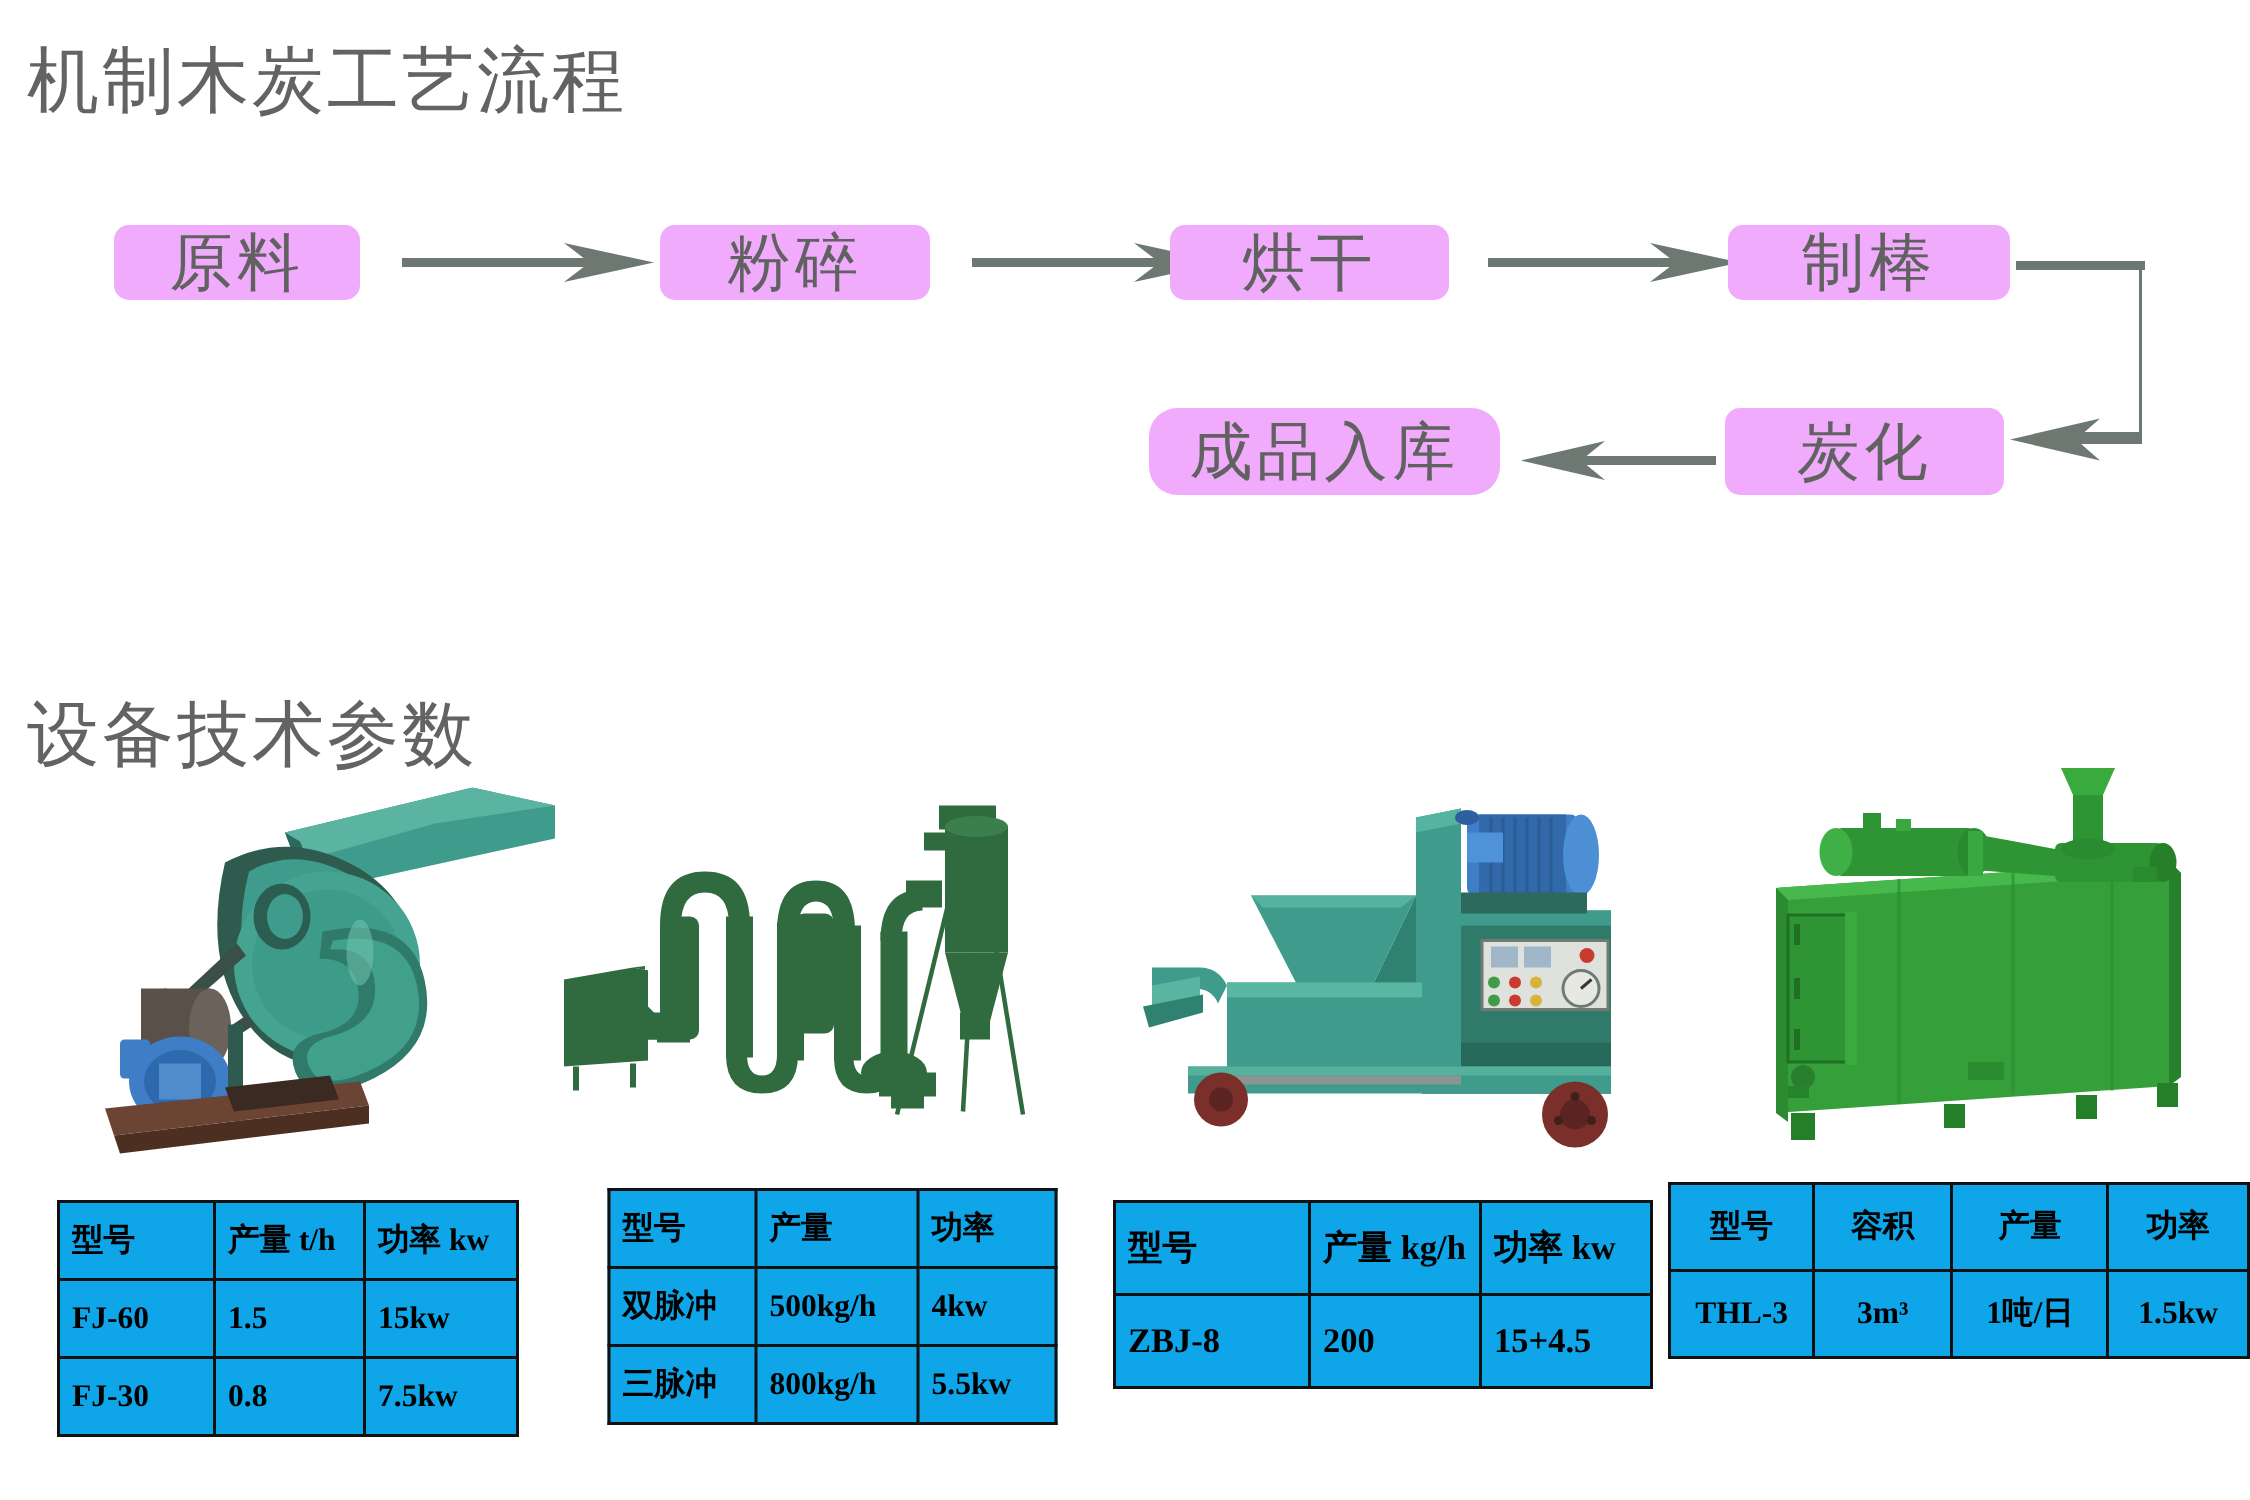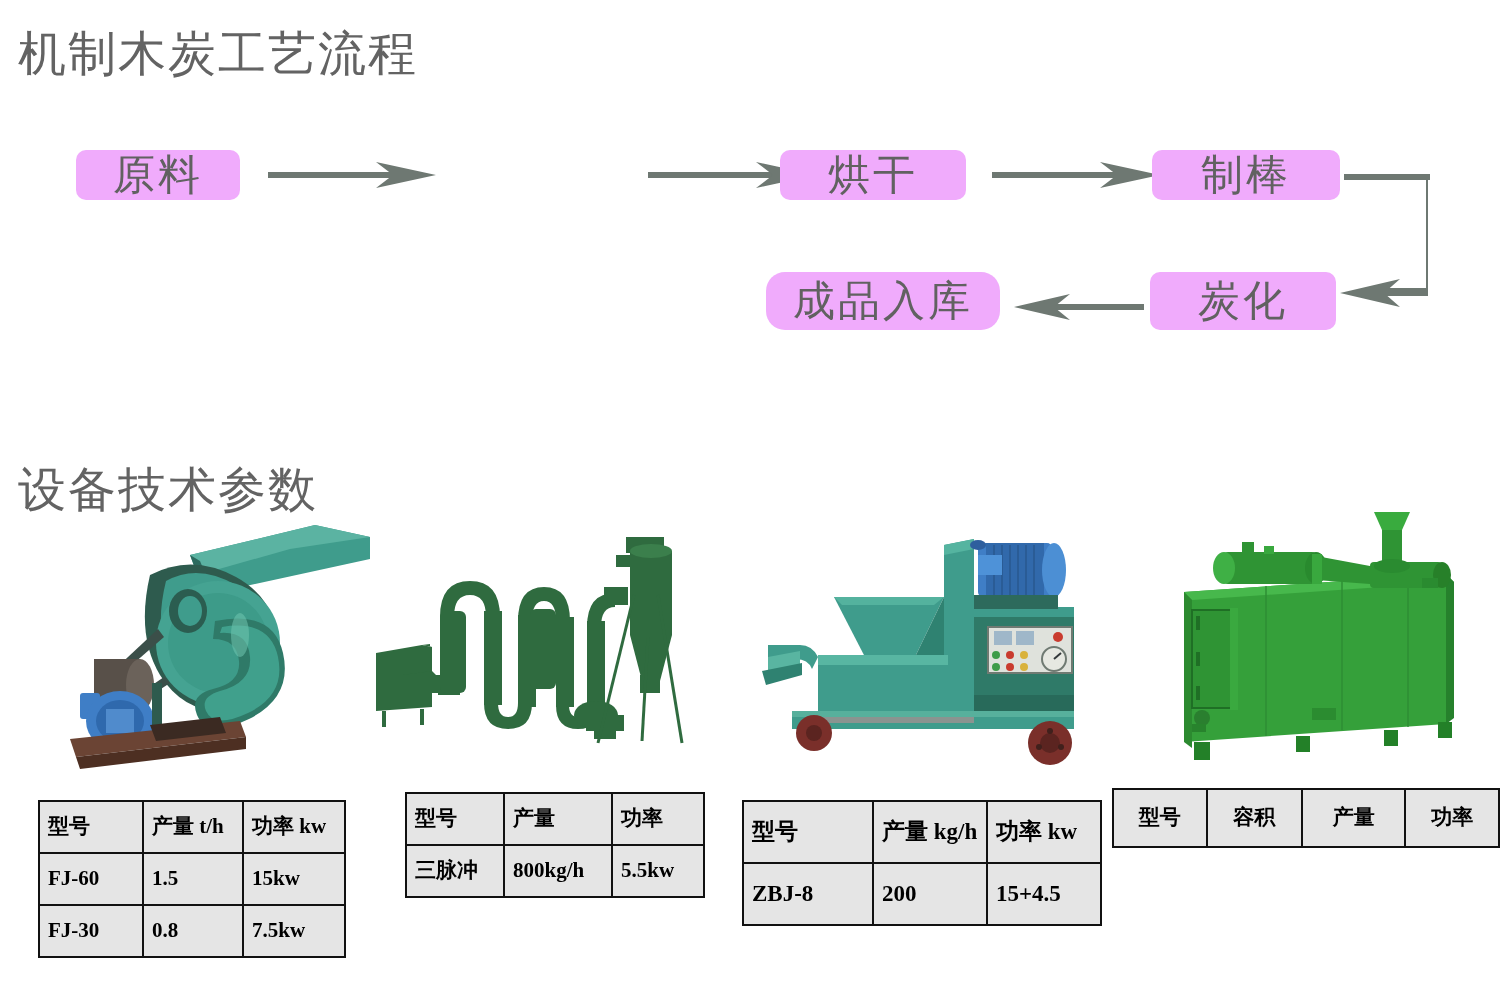--- a/index.html
+++ b/index.html
@@ -41,21 +41,21 @@
   .arrow-svg path,.arrow-svg polygon,.arrow-svg line{fill:#6e7872;stroke:none;}
 
   
   .machine{position:absolute;}
   .machine svg{display:block;}
 
   
   table.spec{
     position:absolute;
     border-collapse:collapse;
-    background:#e5e5e5;
+    background:#0ea5e9;
     font-family:"Liberation Serif","DejaVu Serif",serif;
     color:#000;
     padding-left:40px;
   }
   table.spec td{
     border:2px solid #111;
     padding:6px 8px;
     font-size:21px;
     line-height:1.1;
     white-space:nowrap;
@@ -94,20 +94,21 @@
 
   <div class="heading" id="title-main">机制木炭工艺流程</div>
 
   <div class="flow-box" id="box-raw-material" style="left:76px;top:150px;width:164px;height:50px;">原料</div>
 
   <svg class="arrow-svg" style="left:268px;top:158px;" width="170" height="34" viewBox="0 0 170 34">
     <rect x="0" y="14" width="128" height="6" fill="#6e7872"></rect>
     <path d="M108 4 L168 17 L108 30 L125 17 Z" fill="#6e7872"></path>
   </svg>
 
+  <div class="flow-box" id="box-crushing" style="left:440px;top:150px;width:180px;height:50px;">粉碎</div>
 
   <svg class="arrow-svg" style="left:648px;top:158px;" width="170" height="34" viewBox="0 0 170 34">
     <rect x="0" y="14" width="128" height="6" fill="#6e7872"></rect>
     <path d="M108 4 L168 17 L108 30 L125 17 Z" fill="#6e7872"></path>
   </svg>
 
   <div class="flow-box" id="box-drying" style="left:780px;top:150px;width:186px;height:50px;">烘干</div>
 
   <svg class="arrow-svg" style="left:992px;top:158px;" width="170" height="34" viewBox="0 0 170 34">
     <rect x="0" y="14" width="128" height="6" fill="#6e7872"></rect>
@@ -347,20 +348,25 @@
   </table>
 
   <table class="spec left" id="tbl-dryer">
     <tbody>
       <tr>
         <td>型号</td>
         <td>产量</td>
         <td>功率</td>
       </tr>
       <tr>
+        <td>双脉冲</td>
+        <td>500kg/h</td>
+        <td>4kw</td>
+      </tr>
+      <tr>
         <td>三脉冲</td>
         <td>800kg/h</td>
         <td>5.5kw</td>
       </tr>
     </tbody>
   </table>
 
   <table class="spec left" id="tbl-briquette">
     <tbody>
       <tr>
@@ -377,16 +383,22 @@
   </table>
 
   <table class="spec center" id="tbl-carbonizer">
     <tbody>
       <tr>
         <td>型号</td>
         <td>容积</td>
         <td>产量</td>
         <td>功率</td>
       </tr>
+      <tr>
+        <td>THL-3</td>
+        <td>3m³</td>
+        <td>1吨/日</td>
+        <td>1.5kw</td>
+      </tr>
     </tbody>
   </table>
 
 </div>
 
 </body></html>

